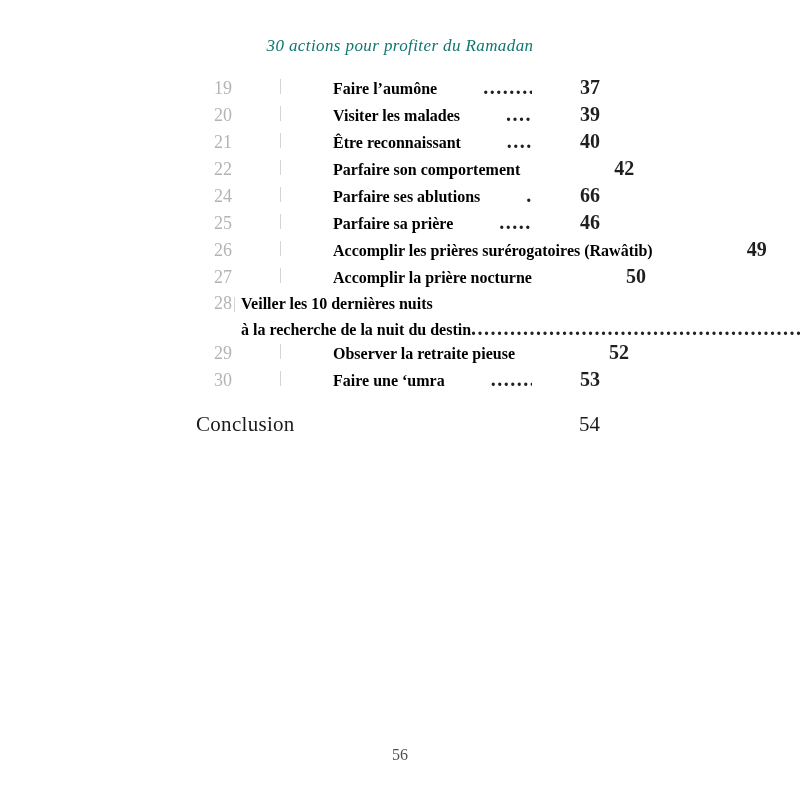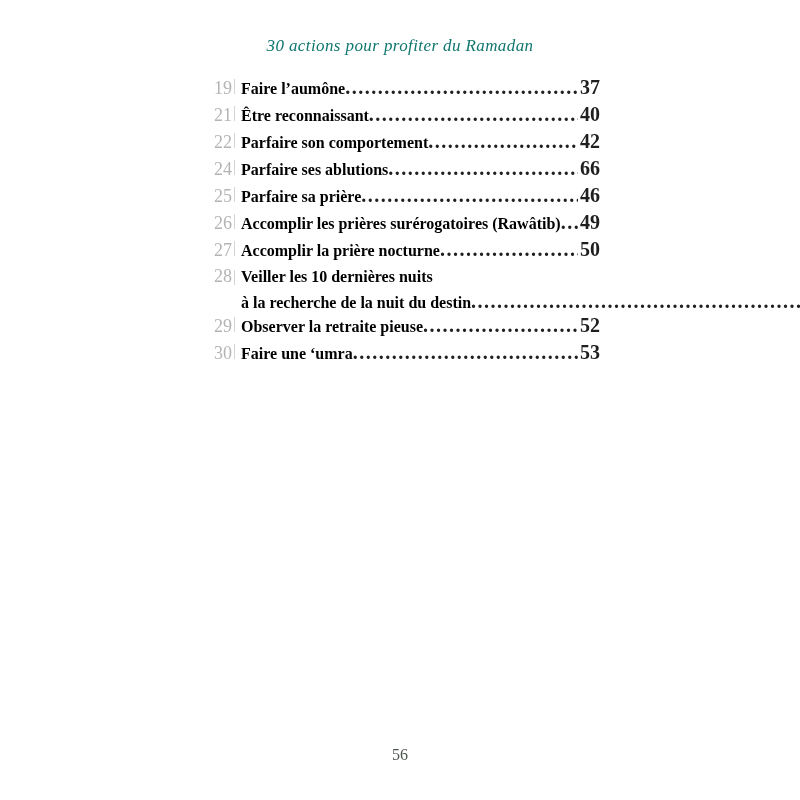--- a/index.html
+++ b/index.html
@@ -15,20 +15,21 @@
     text-align:center;font-style:italic;font-size:17px;
     color:#0f766e;letter-spacing:0.4px;
   }
 
   .toc{position:absolute;left:196px;top:74px;width:404px;}
 
   .row{
     display:flex;align-items:baseline;
     height:27px;line-height:27px;
     margin-left:18px;
+    gap:46px;
   }
   .num{
     width:18px;text-align:left;flex:0 0 auto;
     font-size:18px;color:#b4b4b4;
   }
   .sep{
     flex:0 0 auto;width:1px;height:15px;background:#d4d4d4;
     display:inline-block;margin:0 6px 0 2px;
   }
   .title{
@@ -79,20 +80,27 @@
   <div class="toc">
 
     <div class="row">
       <span class="num">19</span>
         <span class="sep"></span>
       <span class="title">Faire l’aumône</span>
       <span class="dots"></span>
       <span class="pg">37</span>
     </div>
 
+    <div class="row">
+      <span class="num">20</span>
+        <span class="sep"></span>
+      <span class="title">Visiter les malades</span>
+      <span class="dots"></span>
+      <span class="pg">39</span>
+    </div>
 
     <div class="row">
       <span class="num">21</span>
         <span class="sep"></span>
       <span class="title">Être reconnaissant </span>
       <span class="dots"></span>
       <span class="pg">40</span>
     </div>
 
     <div class="row">
@@ -160,18 +168,22 @@
     </div>
 
     <div class="row">
       <span class="num">30</span>
         <span class="sep"></span>
       <span class="title">Faire une ‘umra</span>
       <span class="dots"></span>
       <span class="pg">53</span>
     </div>
 
+    <div class="conclusion-row">
+      <span class="c-label">Conclusion</span>
+      <span class="c-page">54</span>
+    </div>
 
   </div>
 
   <div class="footer-pagenum">56</div>
 
 </div>
 
 </body></html>

